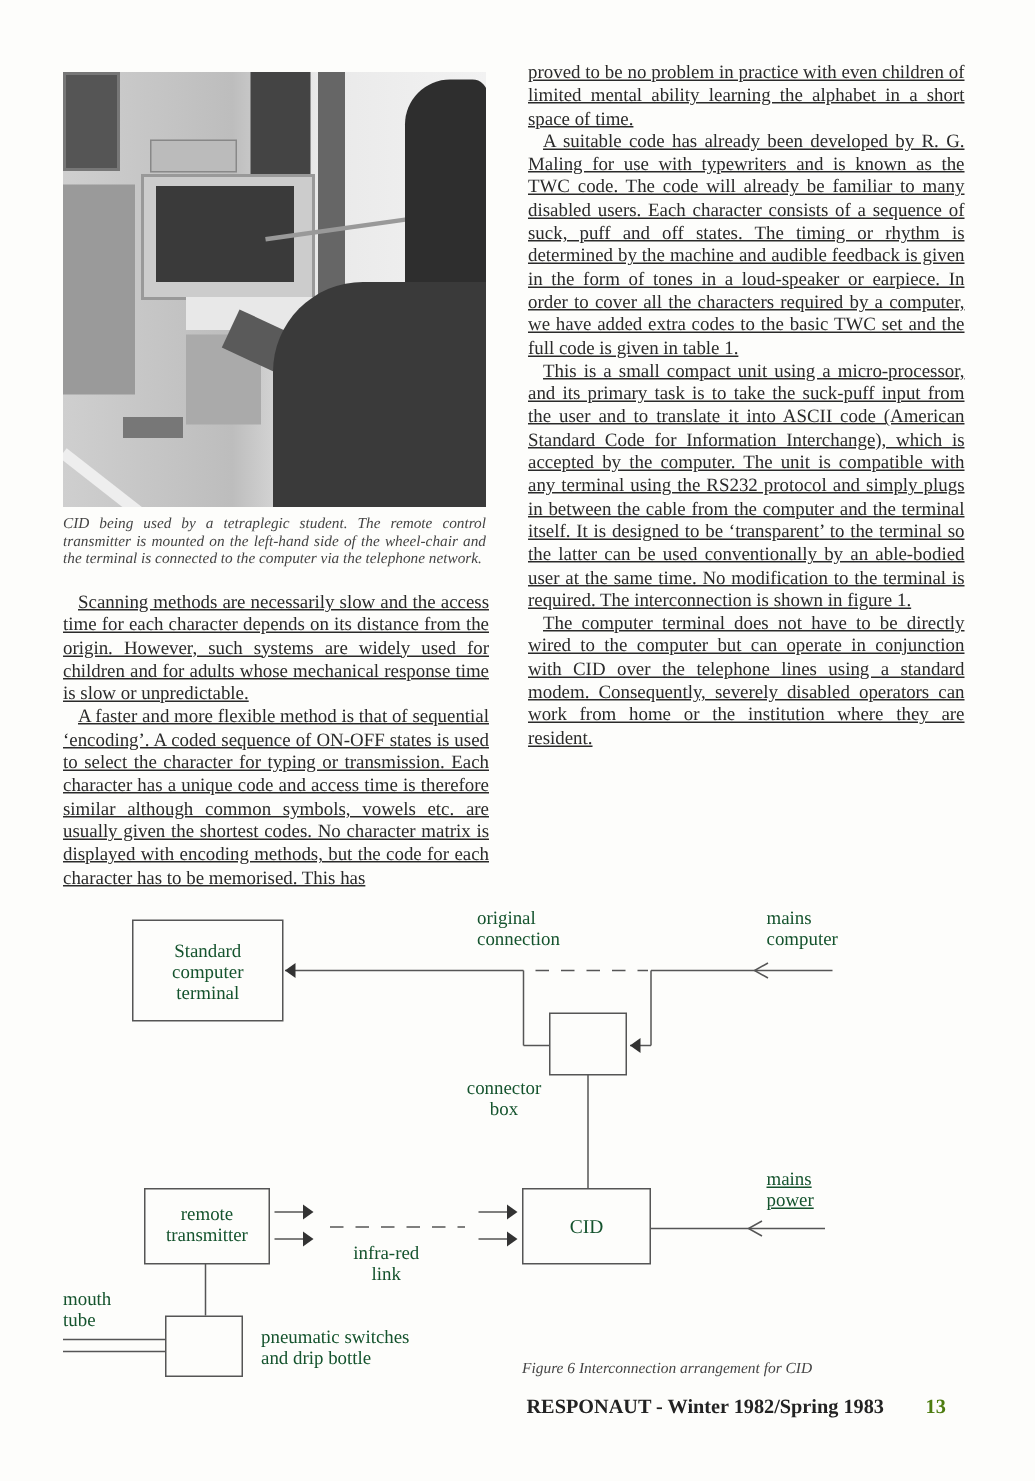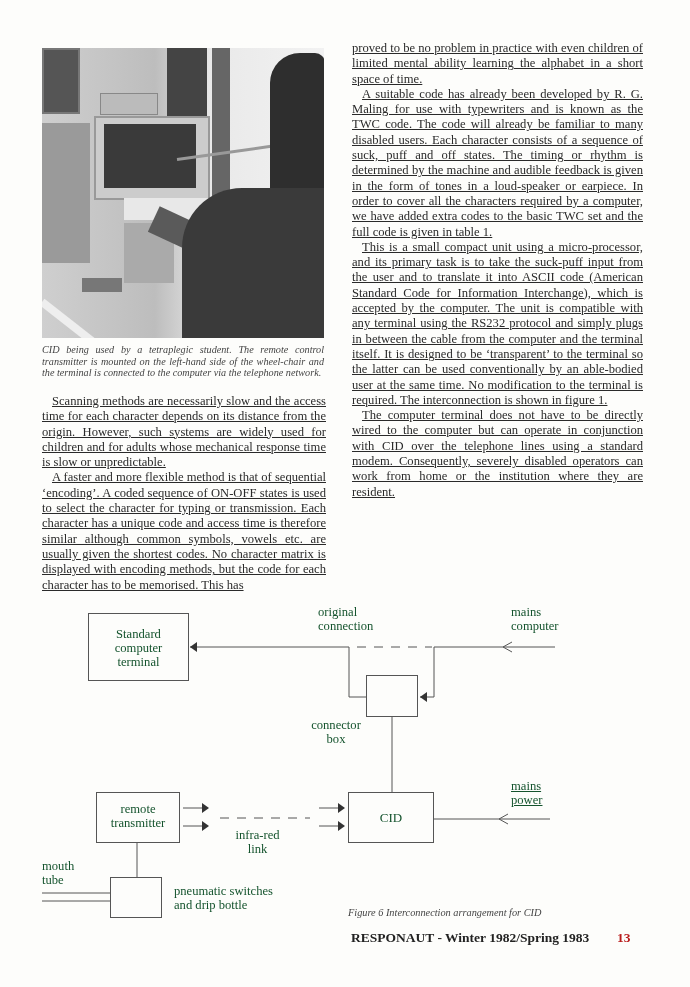--- a/index.html
+++ b/index.html
@@ -8,21 +8,21 @@
   .abs { position:absolute; }
   .col { position:absolute; font-size:12.6px; line-height:15.3px; text-align:justify; }
   .col p { margin:0; text-indent:10px;text-decoration:underline; }
   .col p.noind { text-indent:0; }
   .col h3 { margin:0; font-size:12.8px; font-weight:bold; line-height:15.3px; }
   .caption { position:absolute; font-style:italic; font-size:10.2px; line-height:11.6px; color:#444; text-align:justify; }
   .photo { position:absolute; left:42px; top:48px; width:282px; height:290px; background:#8a8a8a; overflow:hidden; }
   .dlabel { position:absolute; font-size:12.6px; line-height:14px; color:#14532d; text-align:center; white-space:nowrap; }
   .box { position:absolute; border:1px solid #555; box-sizing:border-box; }
   .footer { position:absolute; left:351px; top:930px; font-weight:bold; font-size:13.5px; color:#222; }
-  .pagenum { position:absolute; left:617px; top:930px; font-weight:bold; font-size:13.5px; color:#b91c1c; }
+  .pagenum { position:absolute; left:617px; top:930px; font-weight:bold; font-size:13.5px; color:#4d7c0f; }
 </style>
 </head>
 <body>
 
 <div class="photo">
   <div class="abs" style="left:0;top:0;width:282px;height:290px;background:linear-gradient(90deg,#cfcfcf 0%,#bdbdbd 40%,#e9e9e9 60%,#f2f2f2 100%);"></div>
   <div class="abs" style="left:125px;top:0;width:40px;height:170px;background:#444;"></div>
   <div class="abs" style="left:170px;top:0;width:18px;height:160px;background:#666;"></div>
   <div class="abs" style="left:0;top:0;width:34px;height:62px;background:#555;border:2px solid #777;"></div>
   <div class="abs" style="left:0;top:75px;width:48px;height:140px;background:#9a9a9a;"></div>

